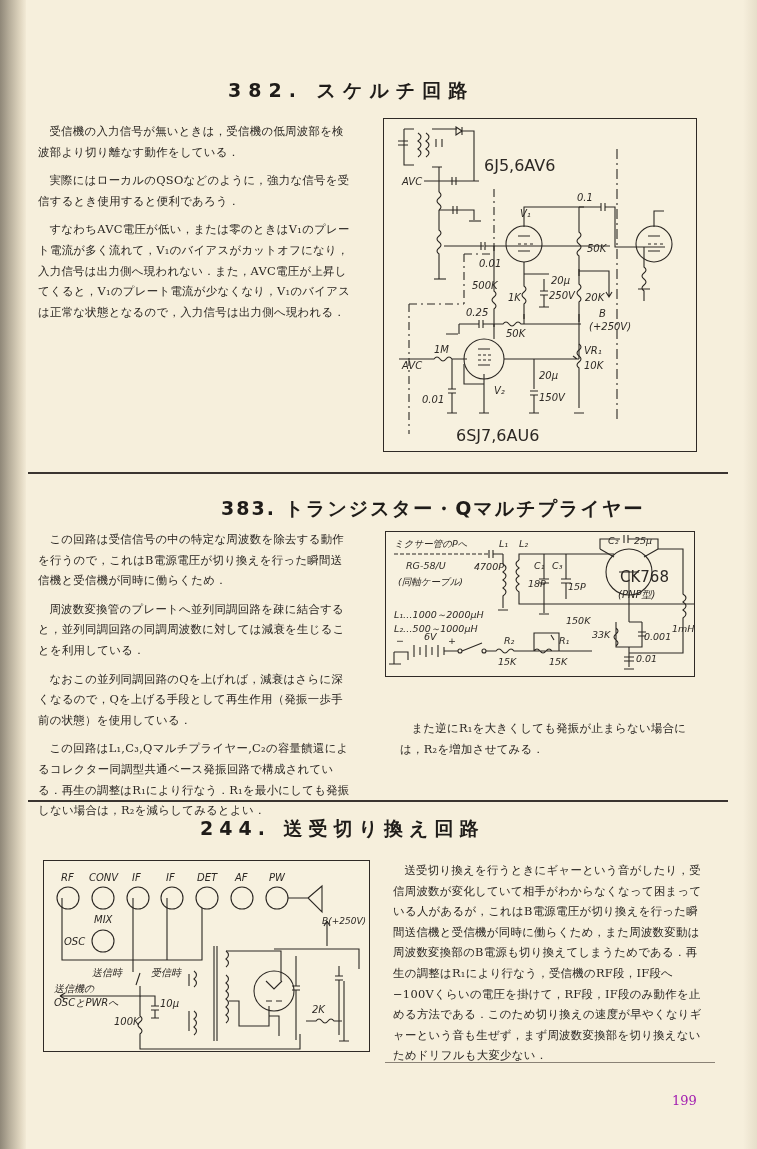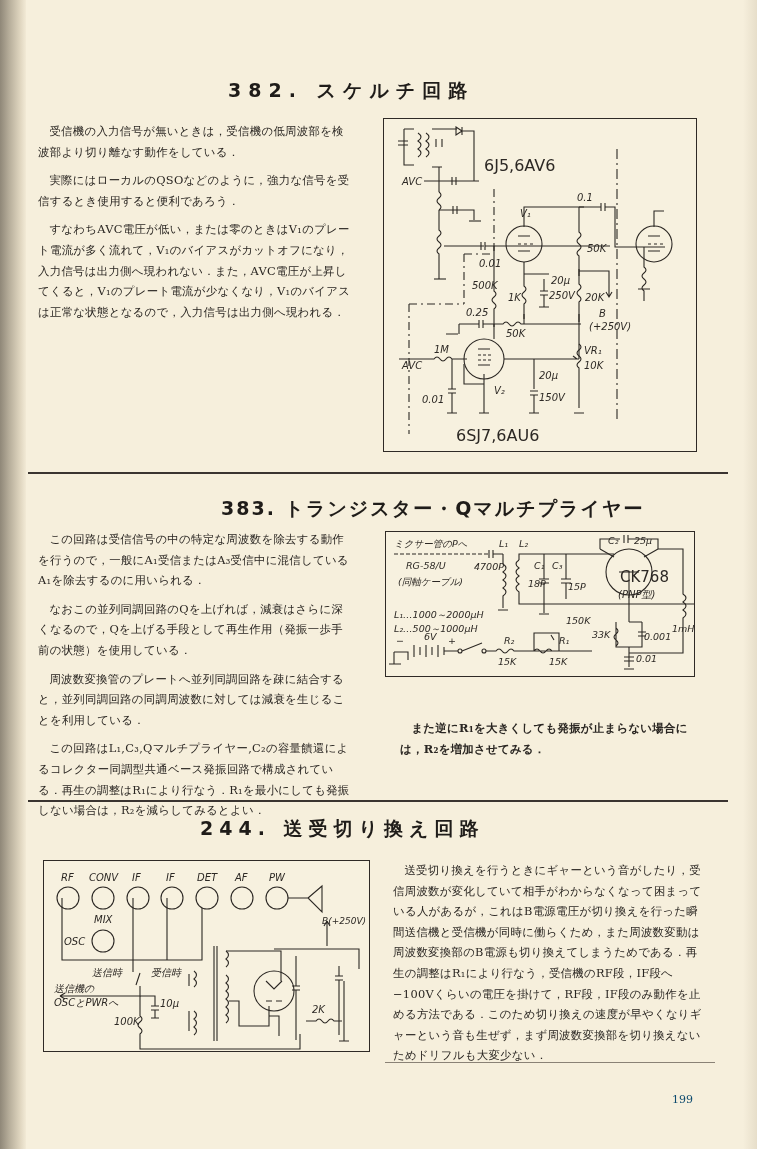--- a/index.html
+++ b/index.html
@@ -25,21 +25,21 @@
     color:#2a2622;
   }
   .body-text p { margin:8px; text-indent:1em; }
   .rule { position:absolute; height:1.5px; background:#3a3430; }
   .figure {
     position:absolute; border:1.5px solid #2f2a26; background:#f7f1df;
   }
   .figure svg { position:absolute; left:0; top:0; }
   .lbl { font-family:"DejaVu Sans", sans-serif; font-style:italic; fill:#2c2824; }
   .page-number {
-    position:absolute; left:672px; top:1093px; font-size:11px; color:#0c4a6e;
+    position:absolute; left:672px; top:1093px; font-size:13px; color:#a21caf;
   }
 </style>
 </head>
 <body>
 
 <div class="spine"></div>
 <div class="fold"></div>
 
 <div class="title" style="left:228px; top:78px; letter-spacing:7px;text-align:right;">382. スケルチ回路</div>
 
@@ -125,23 +125,23 @@
     <text x="100" y="52" font-family="DejaVu Sans, sans-serif" font-size="16" fill="#2c2824">6J5,6AV6</text>
     <text x="72" y="322" font-family="DejaVu Sans, sans-serif" font-size="16" fill="#2c2824">6SJ7,6AU6</text>
   </svg>
 </div>
 
 <div class="rule" style="left:28px; top:472px; width:700px;"></div>
 
 <div class="title" style="left:175px; top:496px;margin-left:46px;">383. トランジスター・Qマルチプライヤー</div>
 
 <div class="body-text" style="left:30px; top:521px; width:330px;">
-  <p>この回路は受信信号の中の特定な周波数を除去する動作を行うので，一般にA₁受信またはA₃受信中に混信しているA₁を除去するのに用いられる．</p>
+  <p>この回路は受信信号の中の特定な周波数を除去する動作を行うので，これはB電源電圧が切り換えを行った瞬間送信機と受信機が同時に働らくため．</p>
+  <p>周波数変換管のプレートへ並列同調回路を疎に結合すると，並列同調回路の同調周波数に対しては減衰を生じることを利用している．</p>
   <p>なおこの並列同調回路のQを上げれば，減衰はさらに深くなるので，Qを上げる手段として再生作用（発振一歩手前の状態）を使用している．</p>
-  <p>周波数変換管のプレートへ並列同調回路を疎に結合すると，並列同調回路の同調周波数に対しては減衰を生じることを利用している．</p>
   <p>この回路はL₁,C₃,Qマルチプライヤー,C₂の容量饋還によるコレクター同調型共通ベース発振回路で構成されている．再生の調整はR₁により行なう．R₁を最小にしても発振しない場合は，R₂を減らしてみるとよい．</p>
 </div>
 
 <div class="figure" style="left:385px; top:531px; width:308px; height:144px;">
   <svg width="308" height="144" viewBox="0 0 308 144">
     <g stroke="#2c2824" stroke-width="1.1" fill="none">
       <path d="M8 22 h95" stroke-dasharray="4,2"></path>
       <path d="M103 18 v8 M107 18 v8 M107 22 h10"></path>
       <path d="M117 22 v10 q6 4 0 8 q6 4 0 8 q6 4 0 8 q6 4 0 8 v12 M112 78 h10"></path>
       <path d="M133 28 q-6 4 0 8 q-6 4 0 8 q-6 4 0 8 q-6 4 0 8 v12 h180"></path>
@@ -186,21 +186,21 @@
       <text class="lbl" x="112" y="133">15K</text>
       <text class="lbl" x="173" y="112">R₁</text>
       <text class="lbl" x="163" y="133">15K</text>
       <text class="lbl" x="250" y="130">0.01</text>
     </g>
     <text x="234" y="50" font-family="DejaVu Sans, sans-serif" font-size="15" fill="#2c2824">CK768</text>
     <text x="232" y="66" class="lbl" font-size="10">(PNP型)</text>
   </svg>
 </div>
 
-<div class="body-text" style="left:392px; top:710px; width:318px;font-weight:bold;">
+<div class="body-text" style="left:392px; top:710px; width:318px;">
   <p>また逆にR₁を大きくしても発振が止まらない場合には，R₂を増加させてみる．</p>
 </div>
 
 <div class="rule" style="left:28px; top:800px; width:700px;"></div>
 
 <div class="title" style="left:200px; top:816px; letter-spacing:6px;">244. 送受切り換え回路</div>
 
 <div class="figure" style="left:43px; top:860px; width:325px; height:190px;text-align:center;">
   <svg width="325" height="190" viewBox="0 0 325 190">
     <g stroke="#2c2824" stroke-width="1.1" fill="none">

